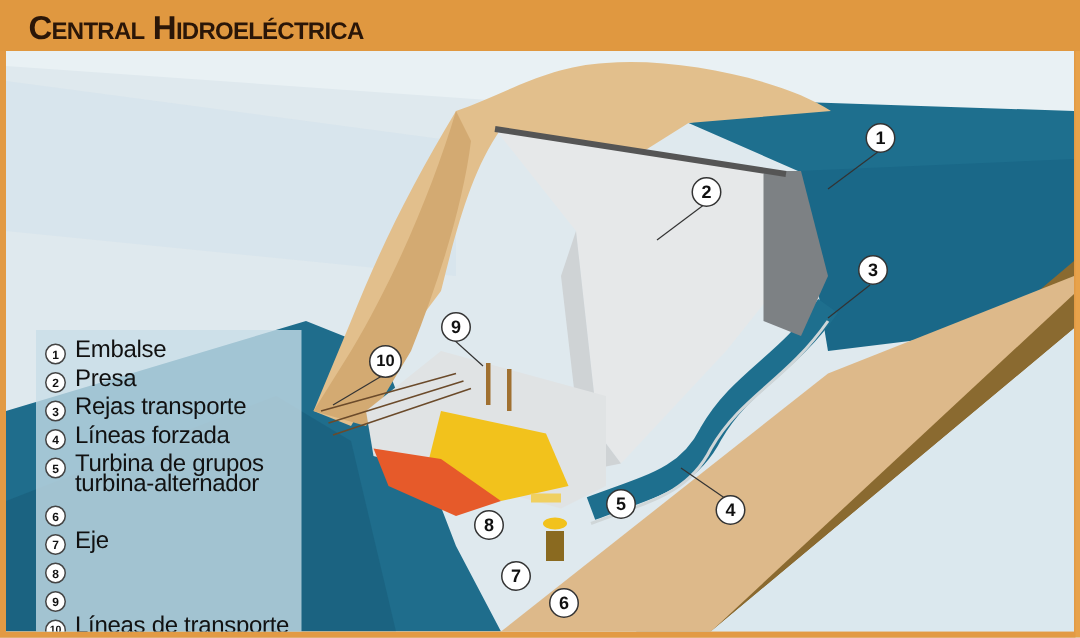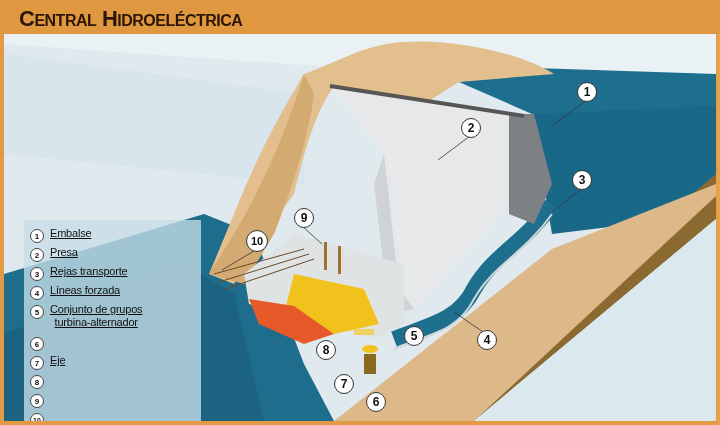--- a/index.html
+++ b/index.html
@@ -1,27 +1,27 @@
 <!DOCTYPE html>
 <html><head>
 <meta charset="utf-8">
 <style>
   html,body{margin:0;padding:0;}
   body{width:720px;height:425px;overflow:hidden;background:#e8a24a;font-family:"Liberation Sans",sans-serif;}
-  .frame{position:relative;width:717px;height:425px;background:#e29a44;text-align:center;}
+  .frame{position:relative;width:717px;height:425px;background:#e29a44;}
   .title-bar{position:absolute;left:0;top:0;width:720px;height:34px;background:#e09840;}
   .title{position:absolute;left:19px;top:6px;font-family:"Liberation Sans",sans-serif;font-weight:bold;color:#2a1608;font-size:22px;letter-spacing:-0.5px;}
   .title .sc{font-size:16px;}
   .canvas{position:absolute;left:4px;top:34px;width:712px;height:387px;background:#dfe9ee;overflow:hidden;}
   svg.scene{position:absolute;left:0;top:0;}
   .legend{position:absolute;left:20px;top:186px;width:177px;height:228px;background:rgba(200,222,232,0.78);}
   .legend-item{position:absolute;left:6px;display:flex;align-items:flex-start;}
   .num{width:12px;height:12px;border-radius:50%;background:#fff;border:1px solid #444;font-size:8px;font-weight:bold;color:#111;display:flex;align-items:center;justify-content:center;margin-right:6px;margin-top:2px;flex-shrink:0;}
   .num.small{font-size:7px;}
-  .lbl{font-size:11px;color:#111;line-height:13px;letter-spacing:-0.2px;text-decoration:underline;}
+  .lbl{font-size:16px;color:#111;line-height:13px;letter-spacing:-0.2px;}
   .callout{position:absolute;width:20px;height:20px;border-radius:50%;background:#fff;border:1.5px solid #333;font-size:12px;font-weight:bold;color:#111;display:flex;align-items:center;justify-content:center;box-sizing:border-box;}
   .callout.w{width:22px;height:22px;font-size:11px;}
 </style>
 </head>
 <body>
 
 <div class="frame">
   <div class="title-bar">
     <div class="title"><span>C</span><span class="sc">ENTRAL</span> <span>H</span><span class="sc">IDROELÉCTRICA</span></div>
   </div>
@@ -88,37 +88,38 @@
       <div class="legend-item" style="top:45px">
           <span class="num">3</span>
           <span class="lbl">Rejas transporte</span>
         </div>
       <div class="legend-item" style="top:64px">
           <span class="num">4</span>
           <span class="lbl">Líneas forzada</span>
         </div>
       <div class="legend-item" style="top:83px">
           <span class="num">5</span>
-          <span class="lbl"><span>Conjunto de grupos</span><br><span>turbina-alternador</span></span>
+          <span class="lbl"><span>Turbina de grupos</span><br><span>turbina-alternador</span></span>
         </div>
       <div class="legend-item" style="top:115px">
           <span class="num">6</span>
         </div>
       <div class="legend-item" style="top:134px">
           <span class="num">7</span>
           <span class="lbl">Eje</span>
         </div>
       <div class="legend-item" style="top:153px">
           <span class="num">8</span>
         </div>
       <div class="legend-item" style="top:172px">
           <span class="num">9</span>
         </div>
       <div class="legend-item" style="top:191px">
           <span class="num small">10</span>
+          <span class="lbl"><span>Líneas de transporte</span><br></span>
         </div>
     </div>
 
     <div class="callout" style="left:573px;top:48px">1</div>
     <div class="callout" style="left:457px;top:84px">2</div>
     <div class="callout" style="left:568px;top:136px">3</div>
     <div class="callout" style="left:473px;top:296px">4</div>
     <div class="callout" style="left:400px;top:292px">5</div>
     <div class="callout" style="left:362px;top:358px">6</div>
     <div class="callout" style="left:330px;top:340px">7</div>

